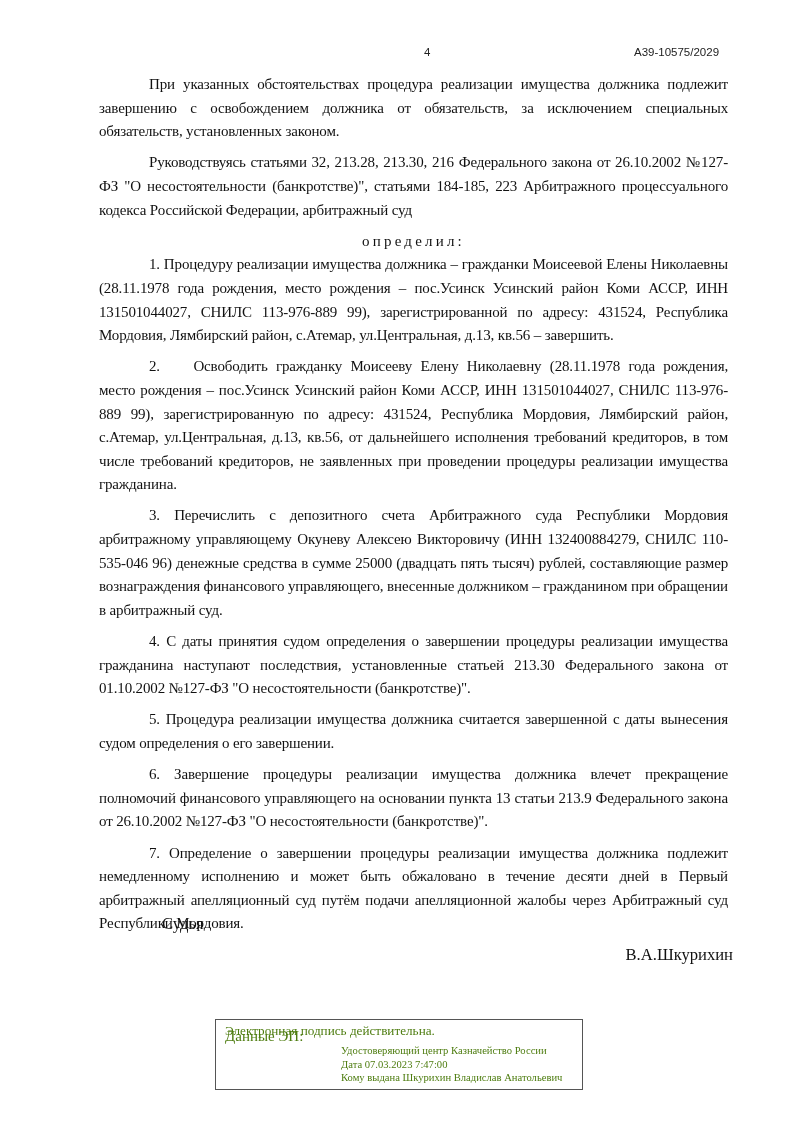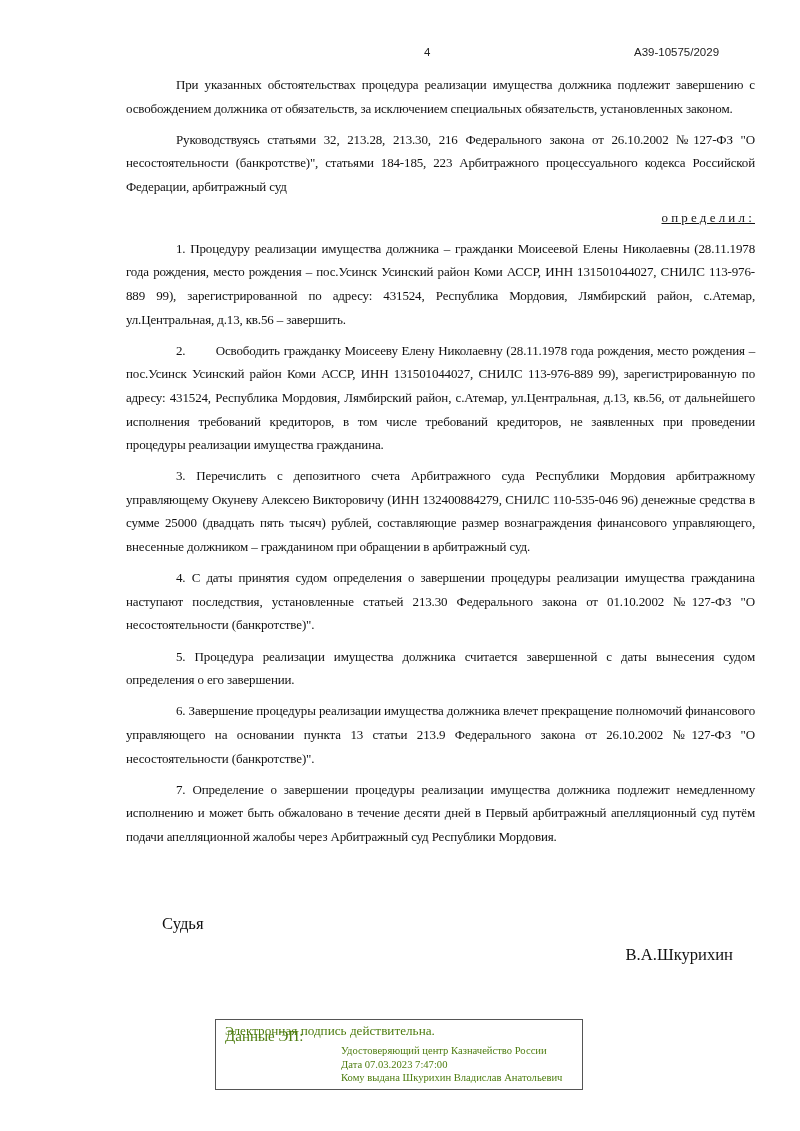--- a/index.html
+++ b/index.html
@@ -29,39 +29,38 @@
     left: 424px;
     top: 0;
   }
   .case-number {
     position: absolute;
     left: 634px;
     top: 0;
   }
   .body-text {
     position: absolute;
-    left: 126px;
+    left: 99px;
     top: 73px;
     width: 629px;
     font-family: "Liberation Serif", serif;
-    font-size: 13px;
+    font-size: 15px;
     line-height: 23.6px;
     letter-spacing: -0.15px;
   }
   .body-text p {
     margin: 0 0 7.6px 0;
     text-align: justify;
     text-indent: 50px;
   }
   .body-text p.center {
-    text-align: right;
+    text-align: center;
     text-indent: 0;
     letter-spacing: 3.2px;
-    margin-bottom: 7px;
-    text-decoration: underline;
+    margin-bottom: 0;
   }
   .num-tab {
     display: inline-block;
     width: 36px;
     text-indent: 0;
   }
   .signature-row {
     position: absolute;
     top: 914px;
     left: 162px;

